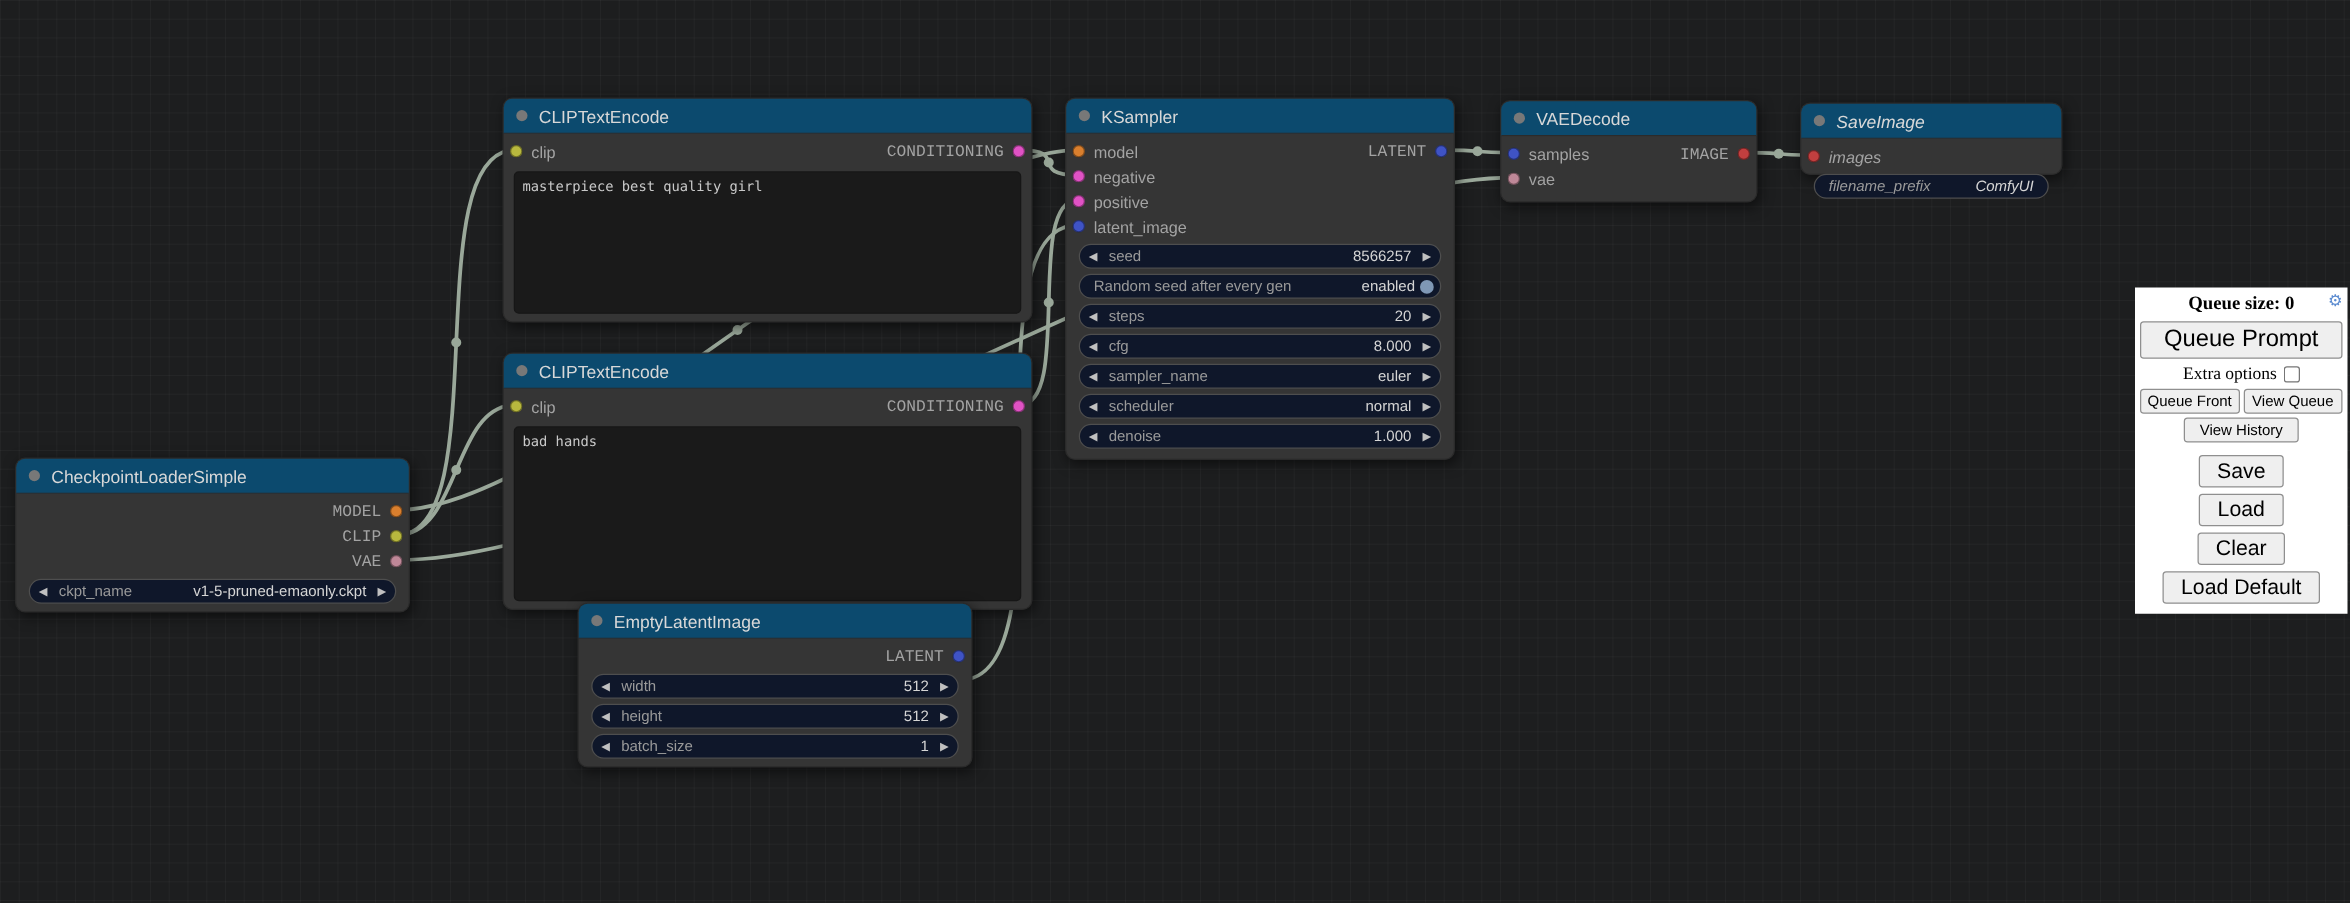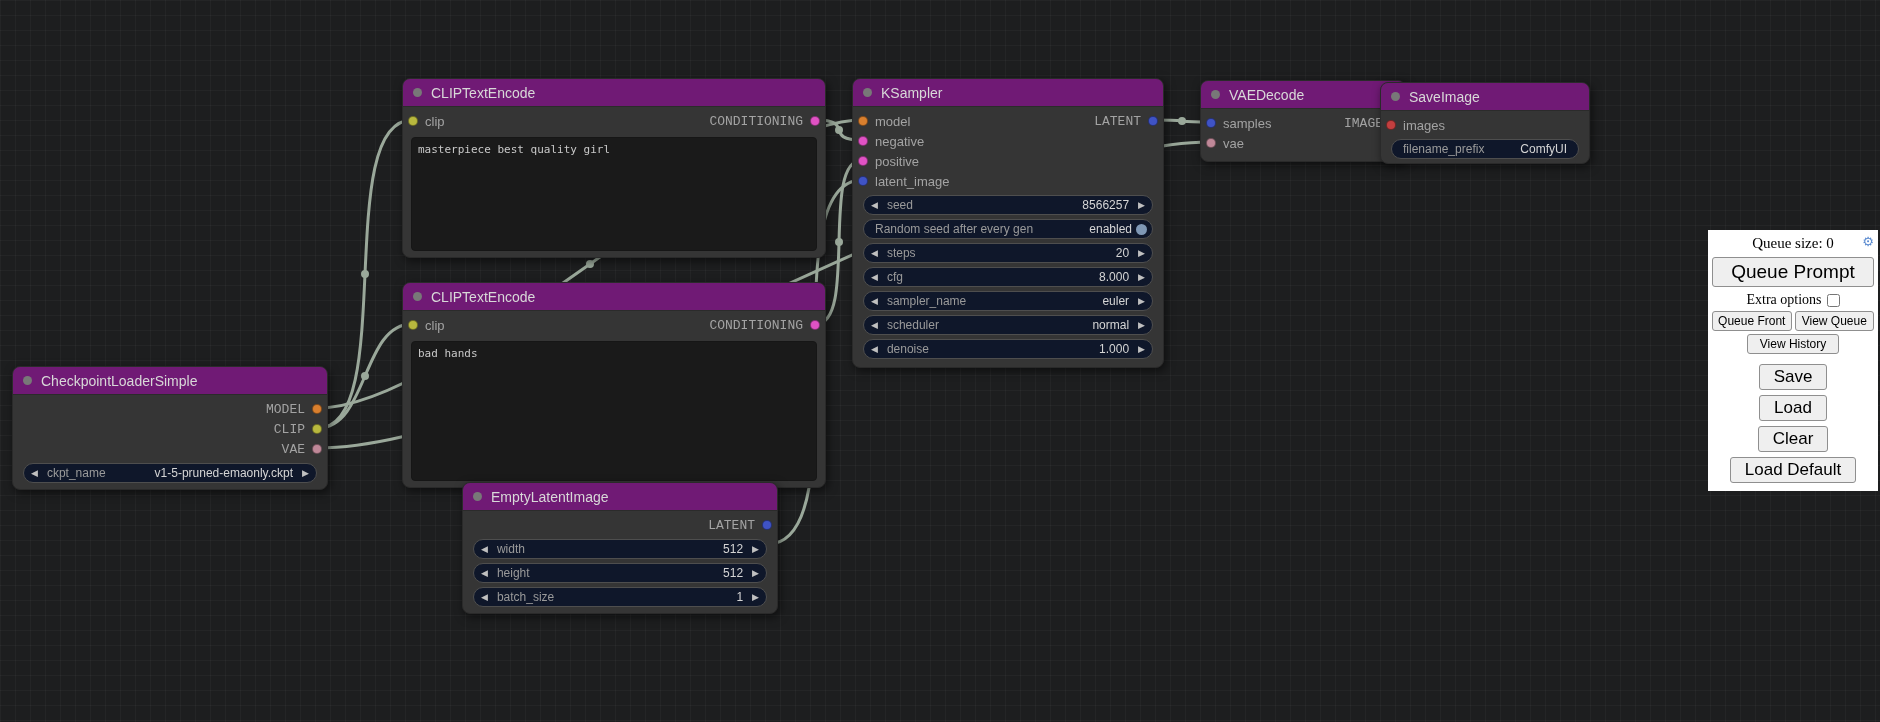--- a/index.html
+++ b/index.html
@@ -18,21 +18,21 @@
 
   .node {
     position:absolute; z-index:2;
     background:#353535;
     border:1px solid #2a2a2a;
     border-radius:8px;
     box-shadow:2px 3px 10px rgba(0,0,0,.55);
     color:#a3a3a3;
   }
   .node-title {
-    height:28px; background:#701a75;
+    height:28px; background:#0c4a6e;
     border-radius:7px 7px 0 0;
     border-bottom:1px solid #2b2b2b;
     display:flex; align-items:center; padding:0 10px;
     color:#d8d8d8; font-size:14px; white-space:nowrap;
   }
   .title-dot { width:9px; height:9px; border-radius:50%; background:#787878; margin-right:9px; flex:none; }
   .node-body { position:relative; padding-top:4px; }
   .slot-row { height:20px; position:relative; font-size:13px; }
   .slot-in  { position:absolute; left:0; top:0; height:20px; display:flex; align-items:center; gap:7px; padding-left:5px; }
   .slot-out { position:absolute; right:0; top:0; height:20px; display:flex; align-items:center; gap:7px; padding-right:5px;font-family:Liberation Mono, monospace; }
@@ -60,31 +60,31 @@
     overflow:hidden;
   }
 
   
   #node-checkpoint { left:12px;  top:366px; width:316px; height:124px; }
   #node-clip-pos   { left:402px; top:78px;  width:424px; height:180px; }
   #node-clip-neg   { left:402px; top:282px; width:424px; height:206px; }
   #node-latent     { left:462px; top:482px; width:316px; height:132px; }
   #node-ksampler   { left:852px; top:78px;  width:312px; height:290px; }
   #node-vaedecode  { left:1200px; top:80px; width:206px; height:82px; }
-  #node-saveimage  { left:1380px; top:82px; width:210px; height:82px; }
+  #node-saveimage  { left:1440px; top:82px; width:210px; height:58px;font-style:italic; }
   #node-clip-pos .prompt-box { height:114px; }
   #node-clip-neg .prompt-box { height:140px; }
 
   
   #menu {
     position:absolute; z-index:10; left:1708px; top:230px; width:170px;
     background:#ffffff; color:#000; text-align:center; padding:3px 4px 8px;
     font-family:"Liberation Serif","DejaVu Serif",serif;
   }
-  #menu .menu-header { position:relative; font-size:15px; padding:2px 0 4px; }
+  #menu .menu-header { position:relative; font-size:15px; padding:2px 0 4px;font-weight:bold; }
   #menu .gear { position:absolute; right:0; top:1px; font-size:13px; color:#5b8bd0; cursor:pointer; font-family:"DejaVu Sans",sans-serif; }
   #menu button {
     font-family:"Liberation Sans","DejaVu Sans",sans-serif;
     background:#efefef; border:1px solid #8f8f8f; border-radius:3px; color:#000; cursor:pointer;
   }
   #menu .queue-prompt-btn { width:100%; font-size:19px; padding:3px 0; margin:1px 0 3px; }
   #menu .extra-row { font-size:14px; padding:2px 0 3px; }
   #menu .extra-row input { vertical-align:middle; margin-left:5px; }
   #menu .btn-row { display:flex; gap:3px; margin-bottom:3px; }
   #menu .btn-row button { flex:1; font-size:12px; padding:2px 0; }

